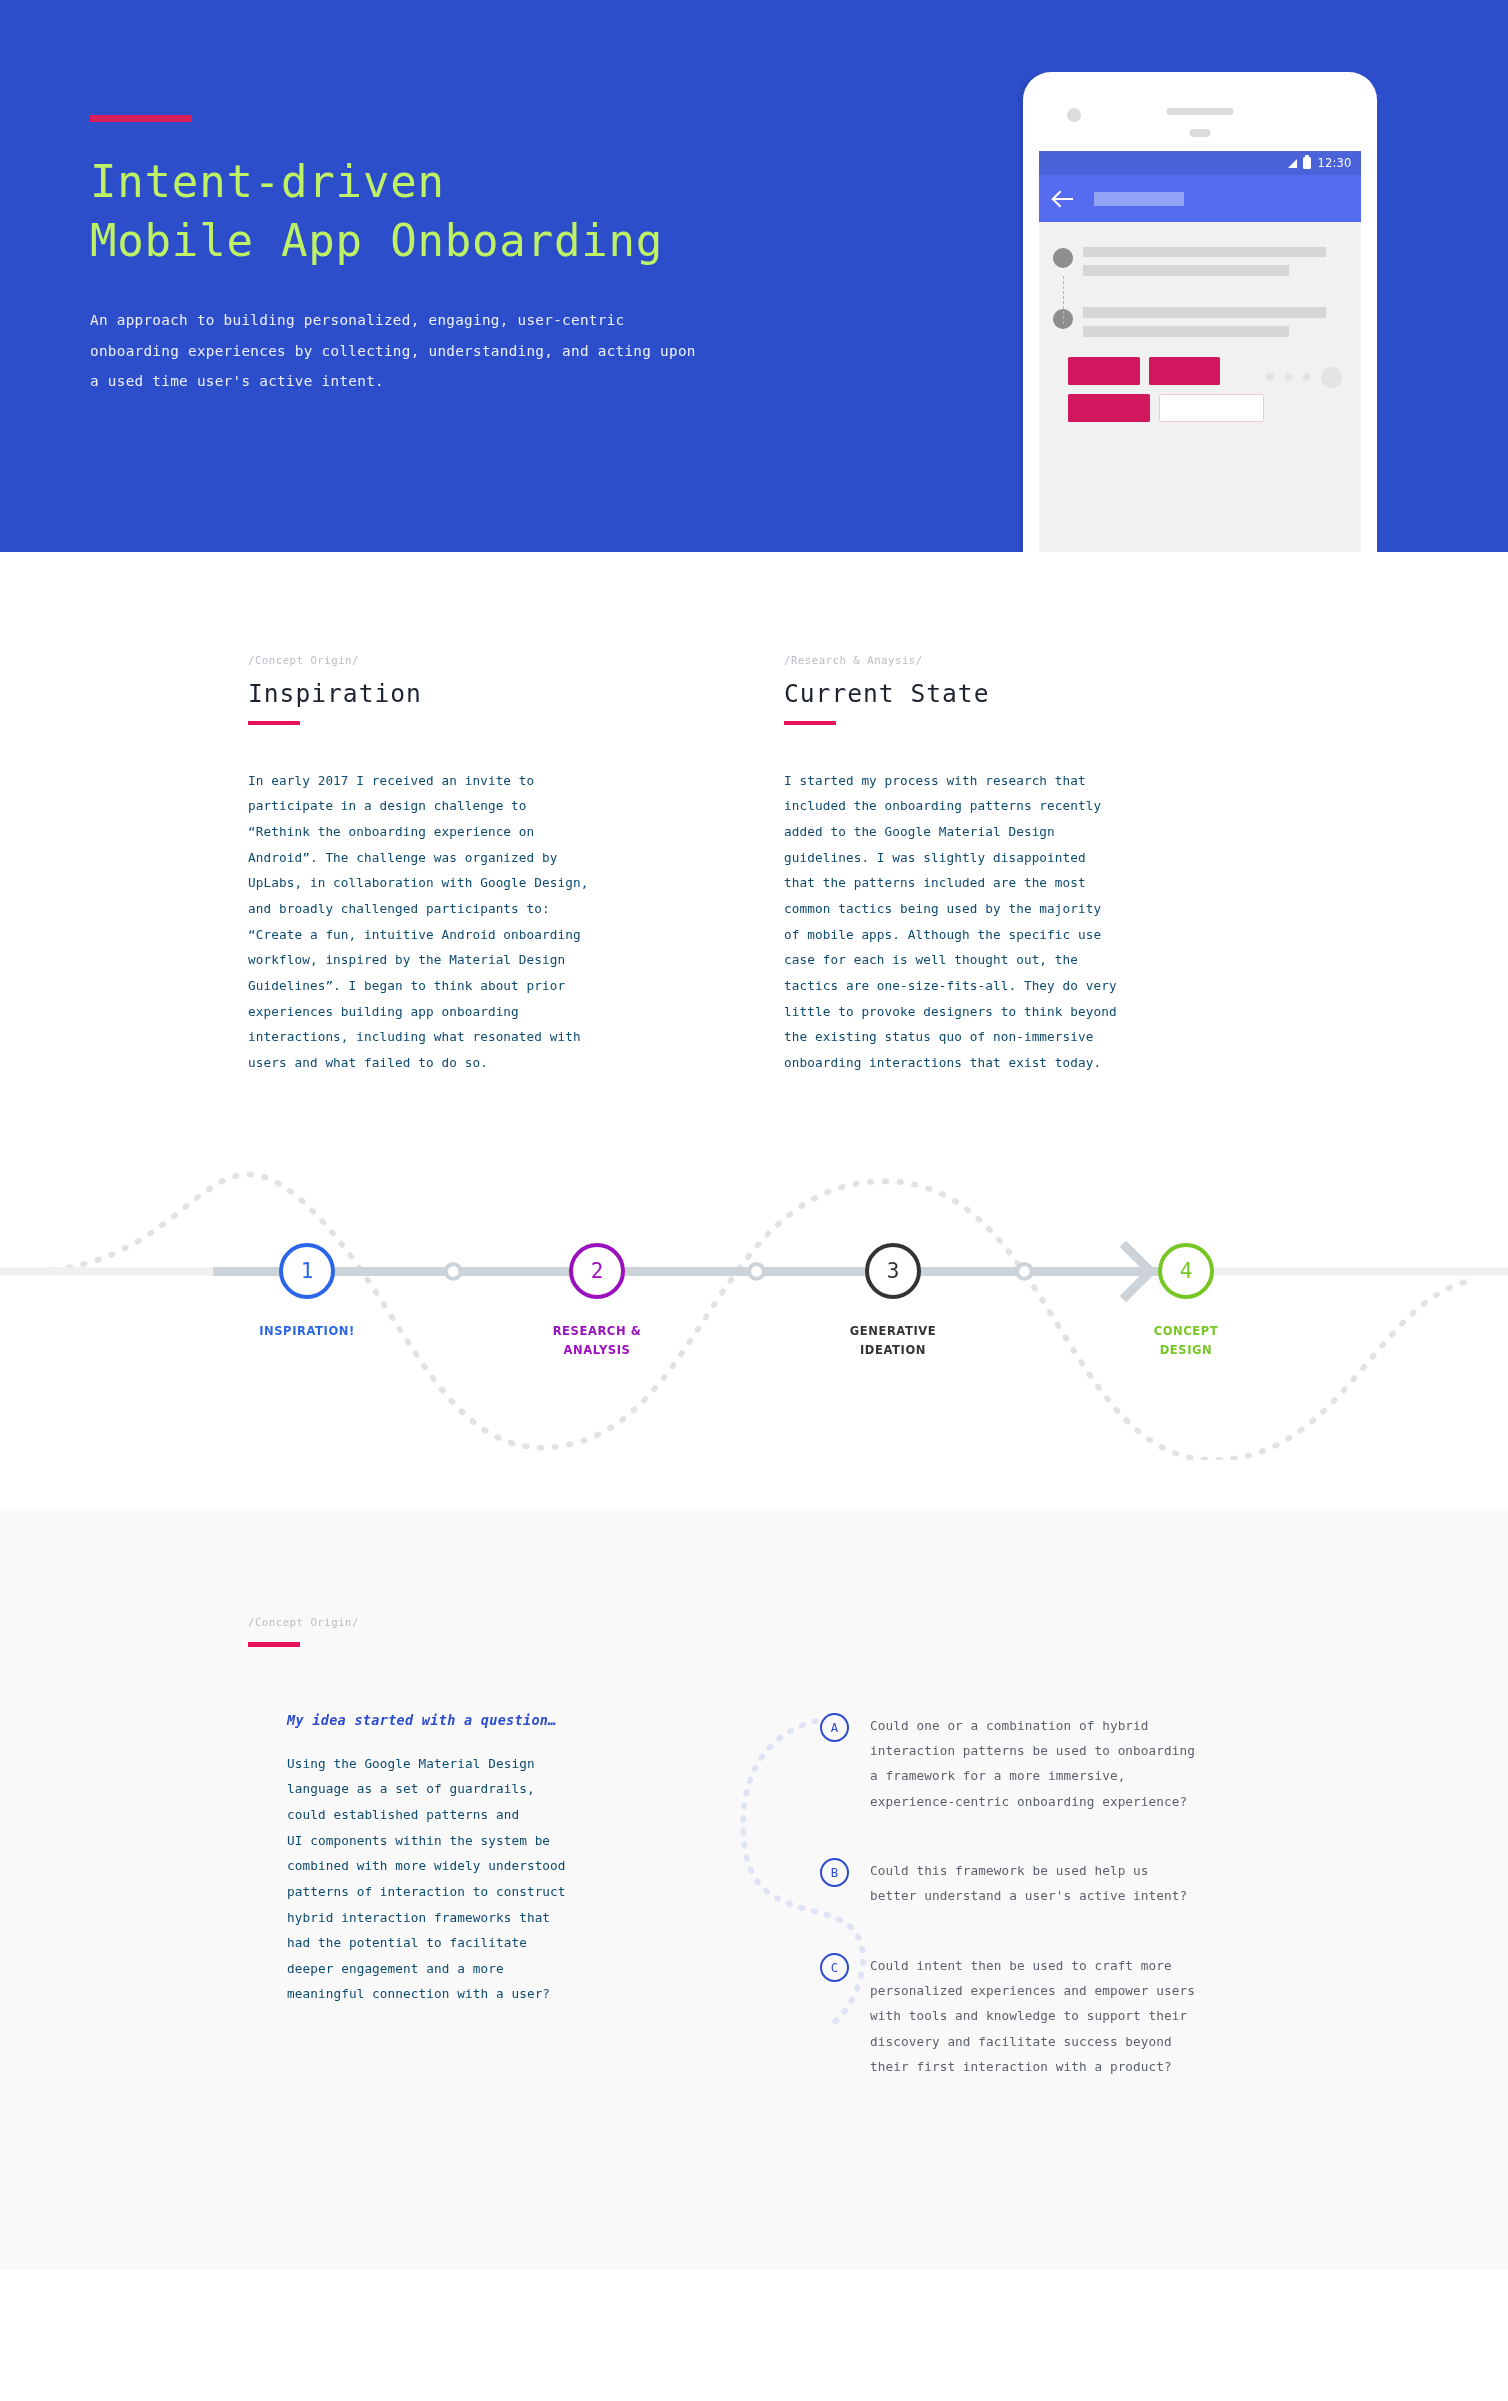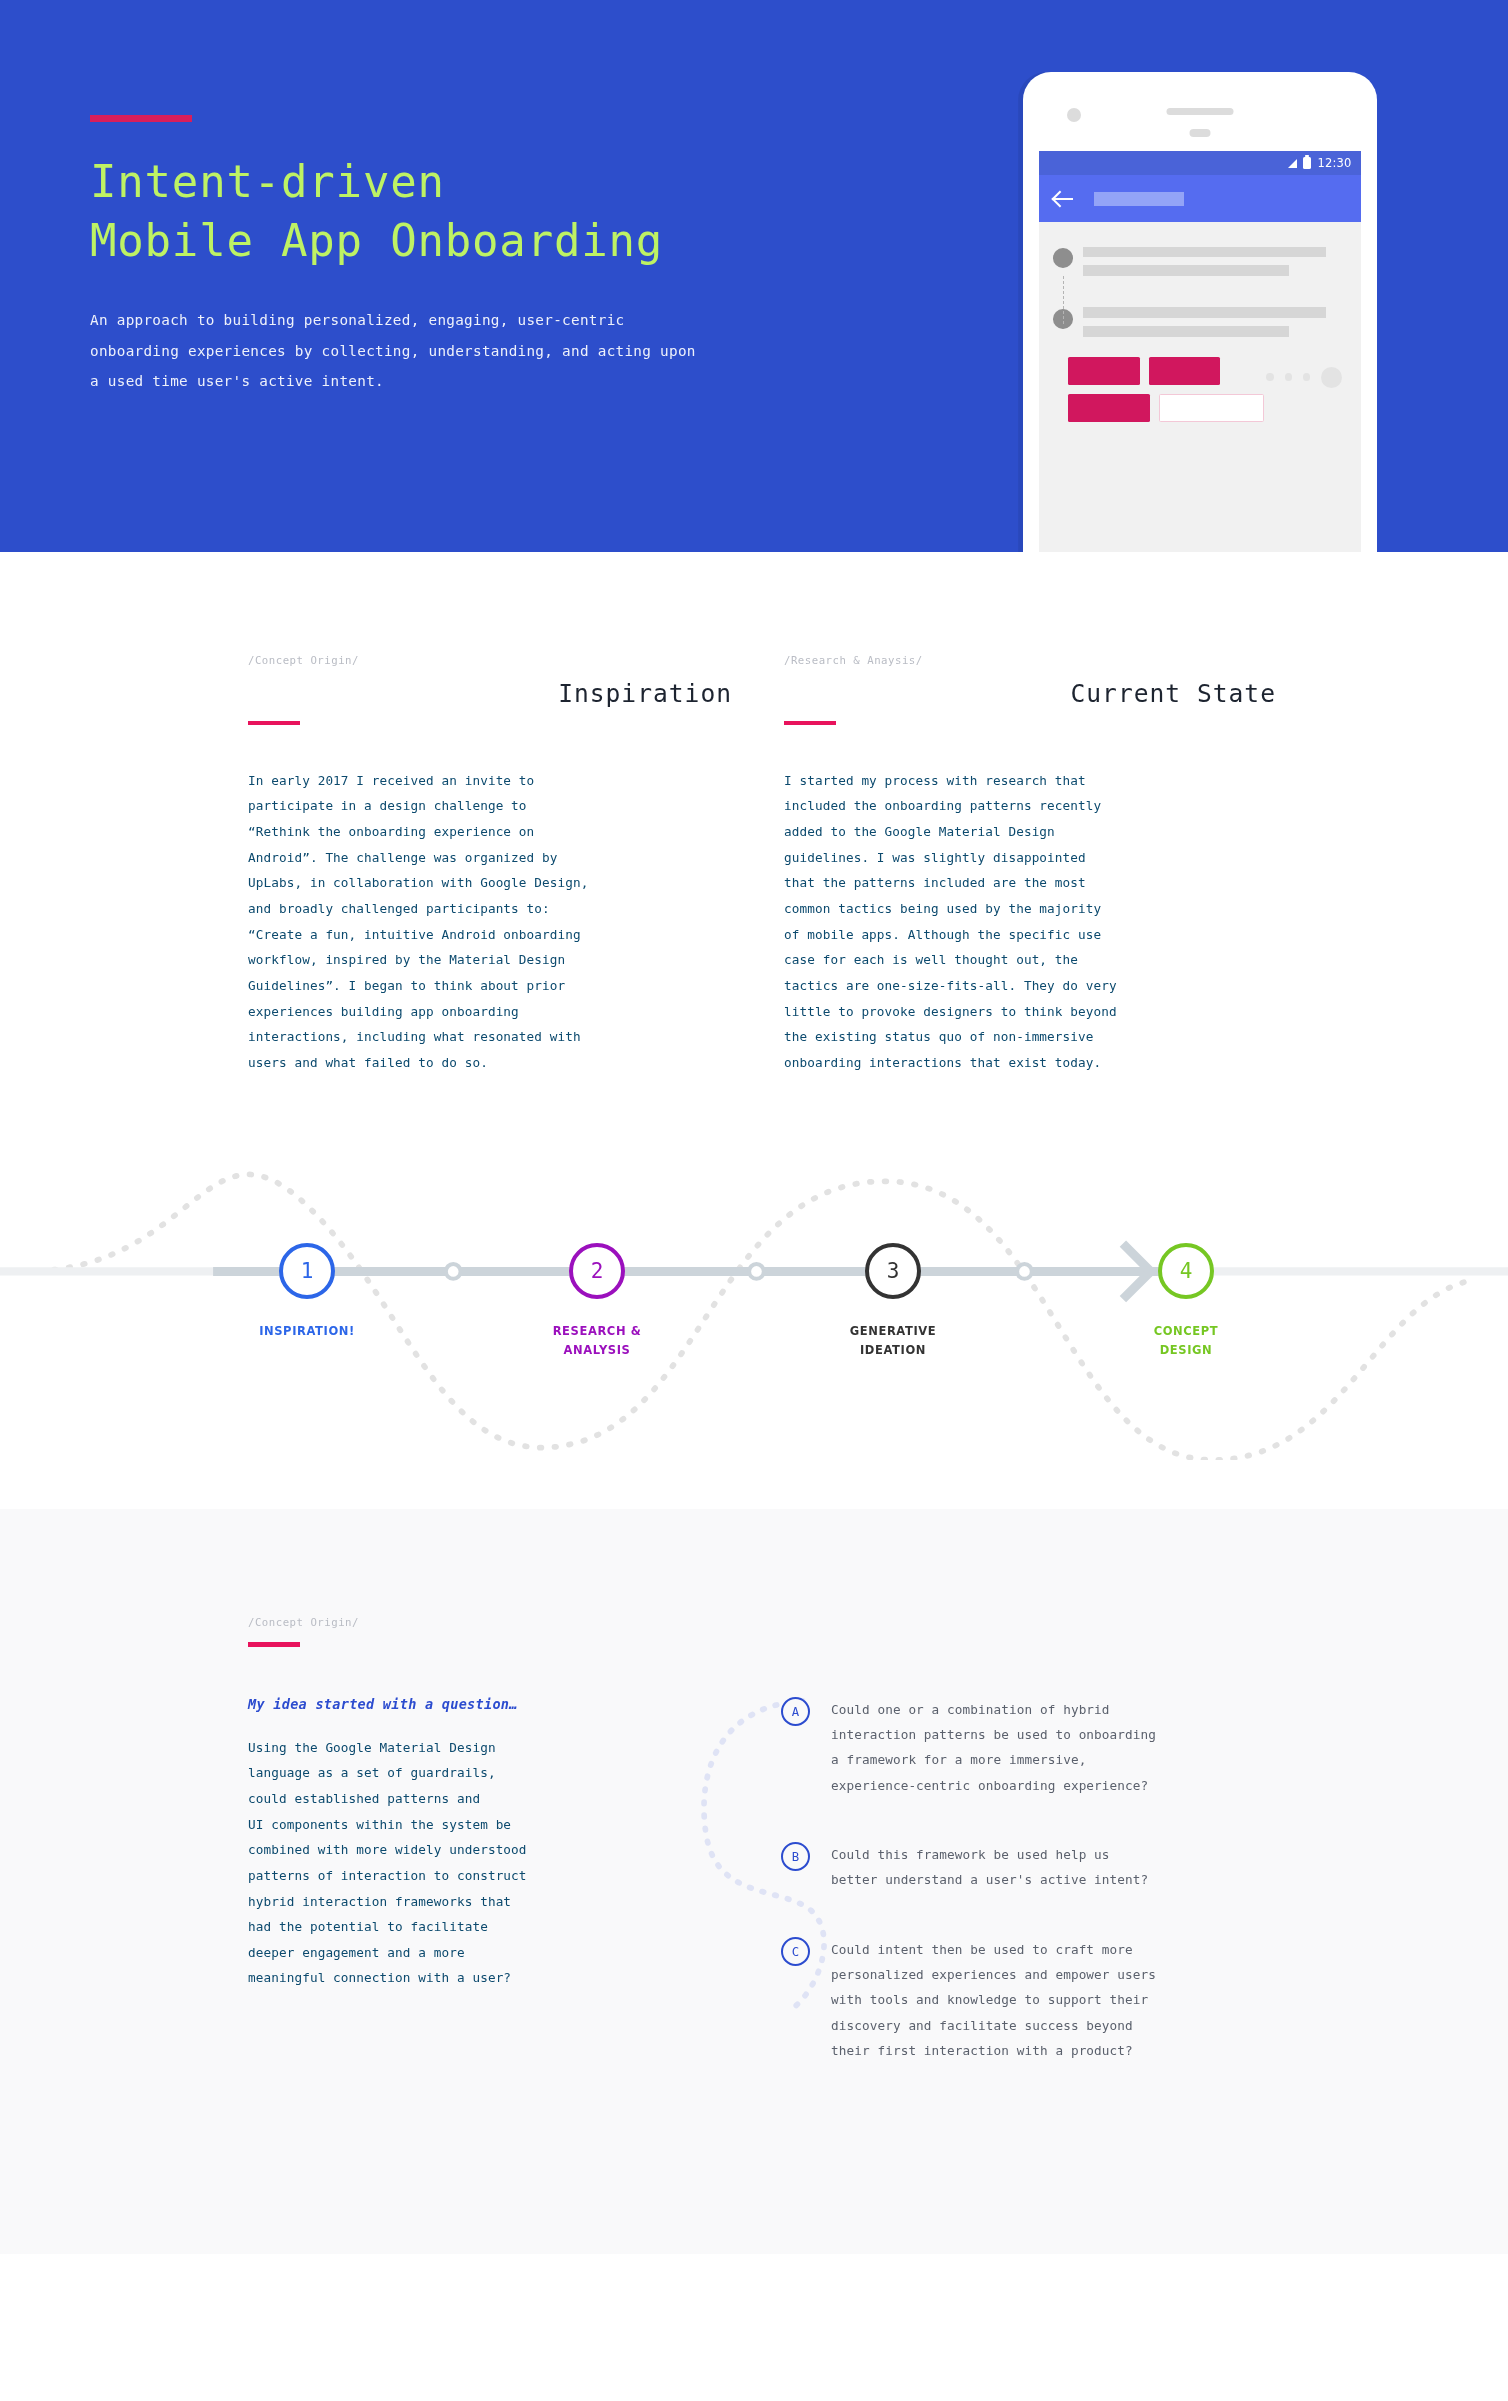--- a/index.html
+++ b/index.html
@@ -165,21 +165,21 @@
   .pg-dot { width: 7.4px; height: 7.4px; border-radius: 50%; background: #e3e3e3; }
   .pg-big { width: 21px; height: 21px; border-radius: 50%; background: #e3e3e3; }
 
   
   .eyebrow {
     color: #b9bcc4; font-family: "DejaVu Sans Mono", monospace;
     font-size: 10.7px; letter-spacing: 0.5px; margin-bottom: 11.5px;
   }
   .sec-title {
     color: #1d2430; font-family: "DejaVu Sans Mono", monospace;
-    font-size: 24.6px; font-weight: 400; letter-spacing: 1px; text-align: right;
+    font-size: 24.6px; font-weight: 400; letter-spacing: 1px;
   }
   .title-rule {
     width: 52px; height: 4.1px; background: #e8135c; margin-top: 13px;
   }
   .body-copy {
     color: #0c4a6e; font-family: "DejaVu Sans Mono", monospace;
     font-size: 12.7px; line-height: 2.02; letter-spacing: 0.1px;
     white-space: pre-line;
   }
 
@@ -224,21 +224,21 @@
   
   .ideas {
     position: relative;
     width: 1508px;
     background: #f9f9fa;
     padding: 107px 0 148px 0;
     margin-top: 49px;
   }
   .ideas-head { margin-left: 248px; }
   .ideas-cols {
-    display: flex; margin-top: 49px; position: relative;
+    display: flex; margin-top: 65px; position: relative; padding-left: 39px;
   }
   .ideas-left { margin-left: 248px; width: 410px; }
   .lead-in {
     color: #2c4ccf; font-family: "DejaVu Sans Mono", monospace;
     font-size: 13.5px; font-style: italic; font-weight: 700;
     letter-spacing: 0.3px; margin-bottom: 23px;
   }
   .ideas-right {
     margin-left: 123px; width: 574px; position: relative;
   }

